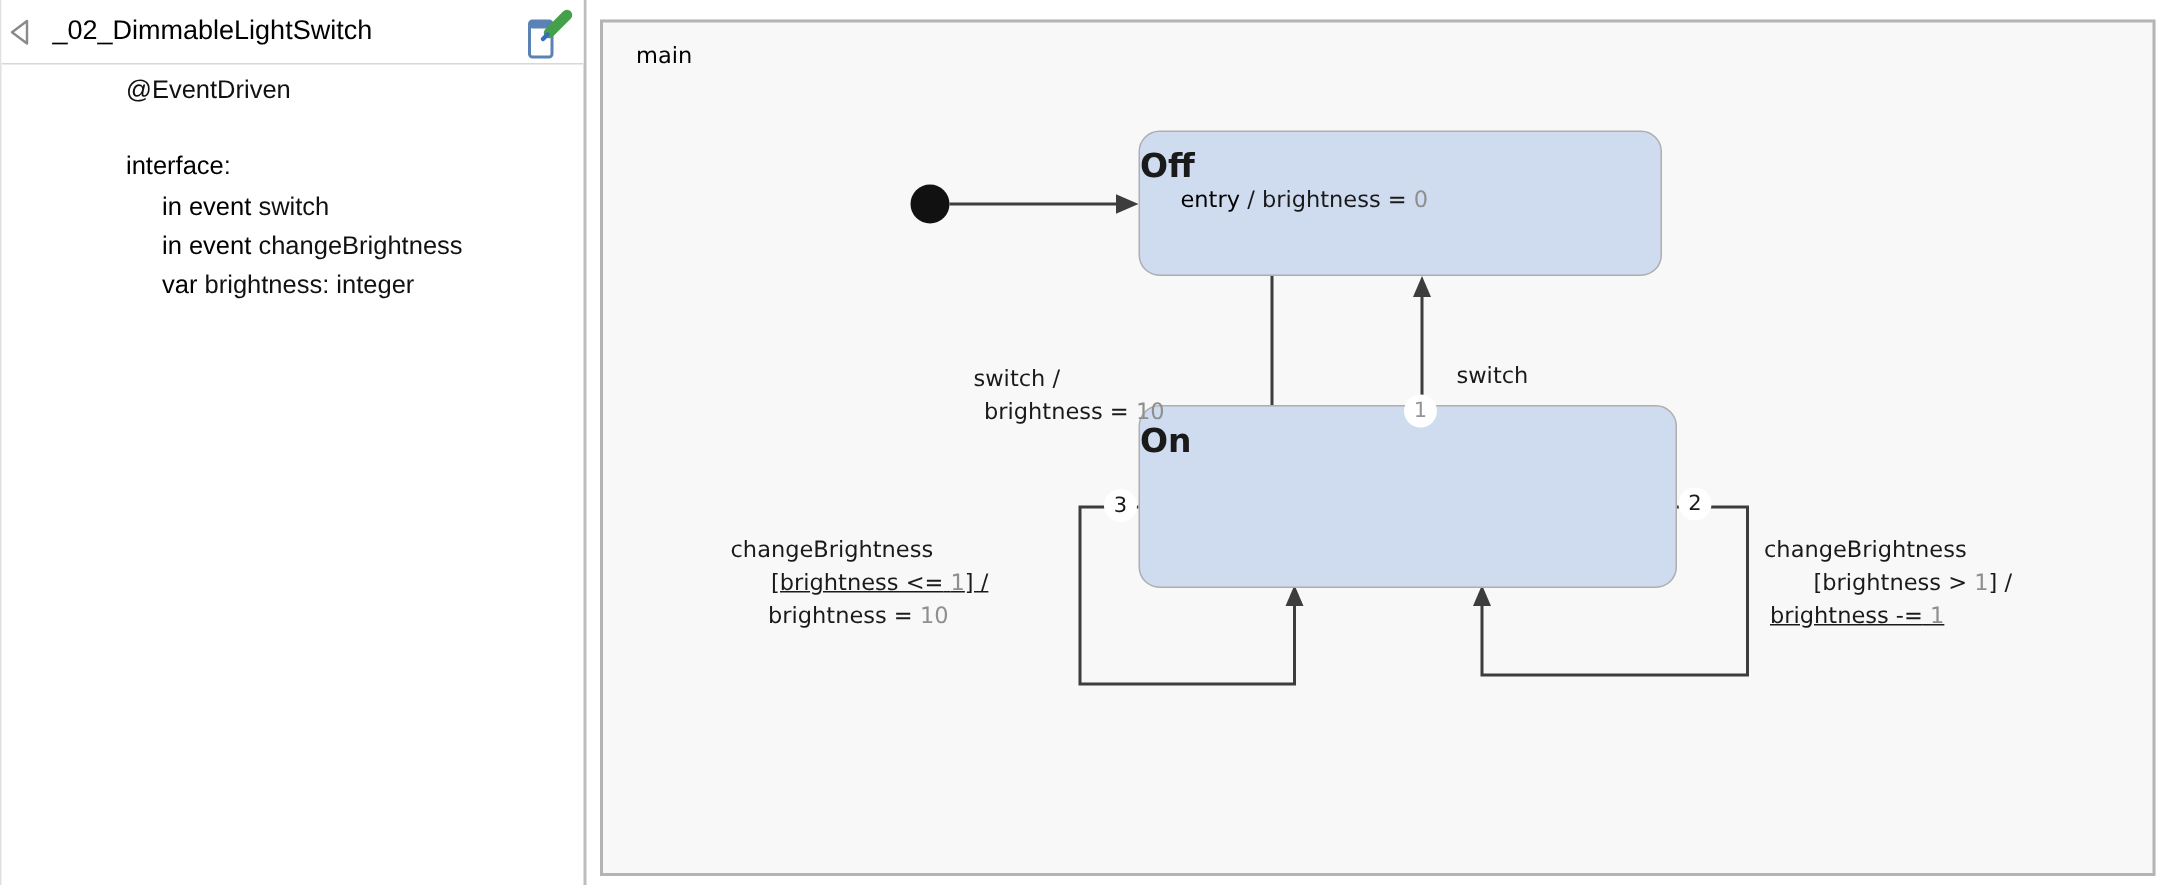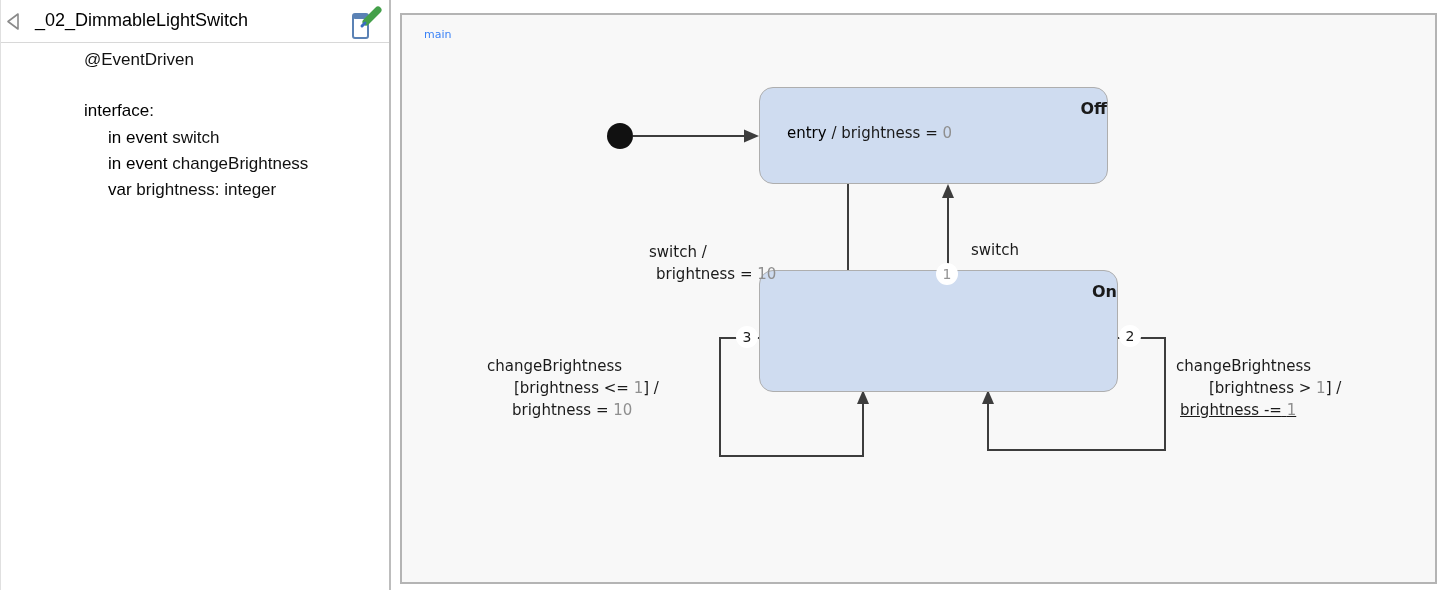--- a/index.html
+++ b/index.html
@@ -19,38 +19,38 @@
   .iface { left:35px; top:101px; }
   .decl-1 { left:59px; top:128px; }
   .decl-2 { left:59px; top:154px; }
   .decl-3 { left:59px; top:180px; }
   .kw { font-weight:normal; color:#000000; }
 
   
   .canvas { position:absolute; left:400px; top:13px; width:1037px; height:571px;
             background:#f8f8f8; border:2px solid #b4b4b4; box-sizing:border-box; }
   .region-label { position:absolute; left:424px; top:28px; font-family:"DejaVu Sans", sans-serif;
-                  font-size:11px; color:#3b82f6; }
+                  font-size:15px; color:#000000; }
 
   .overlay { position:absolute; left:0; top:0; width:1440px; height:590px; pointer-events:none; }
 
   .state { position:absolute; background:#cfdcf0; border:1.5px solid #aeaeae; border-radius:14px;
            box-sizing:border-box; font-family:"DejaVu Sans", sans-serif; color:#1a1a1a; }
   .state-off { left:759px; top:87px; width:349px; height:97px; }
   .state-on  { left:759px; top:270px; width:359px; height:122px; }
-  .state-title { text-align:right; font-weight:bold; font-size:16px; margin-top:11px; }
+  .state-title { text-align:left; font-weight:bold; font-size:22px; margin-top:11px; }
   .entry-line { position:absolute; left:27px; top:36px; font-size:15px; white-space:nowrap; }
 
   .dlabel { position:absolute; font-family:"DejaVu Sans", sans-serif; font-size:15px; color:#1a1a1a;
             line-height:22px; white-space:nowrap; }
   .lbl-off-on { left:649px; top:213px;margin-top:28px; }
   .lbl-off-on .l2 { margin-left:7px; }
   .lbl-on-off { left:971px; top:239px; }
   .lbl-self-left { left:487px; top:355px; }
-  .lbl-self-left .l2 { margin-left:27px; }
+  .lbl-self-left .l2 { margin-left:27px;text-decoration:underline; }
   .lbl-self-left .l3 { margin-left:25px; }
   .lbl-self-right { left:1176px; top:355px; }
   .lbl-self-right .l2 { margin-left:33px; }
   .lbl-self-right .l3 { margin-left:4px;text-decoration:underline; }
   .num { color:#8f8f8f; }
 
   .badge { position:absolute; width:22px; height:22px; border-radius:50%; background:#ffffff;
            text-align:center; line-height:22px; font-family:"DejaVu Sans", sans-serif;
            font-size:14px; color:#1a1a1a; }
   .badge-1 { left:936px; top:263px; color:#949494; }

